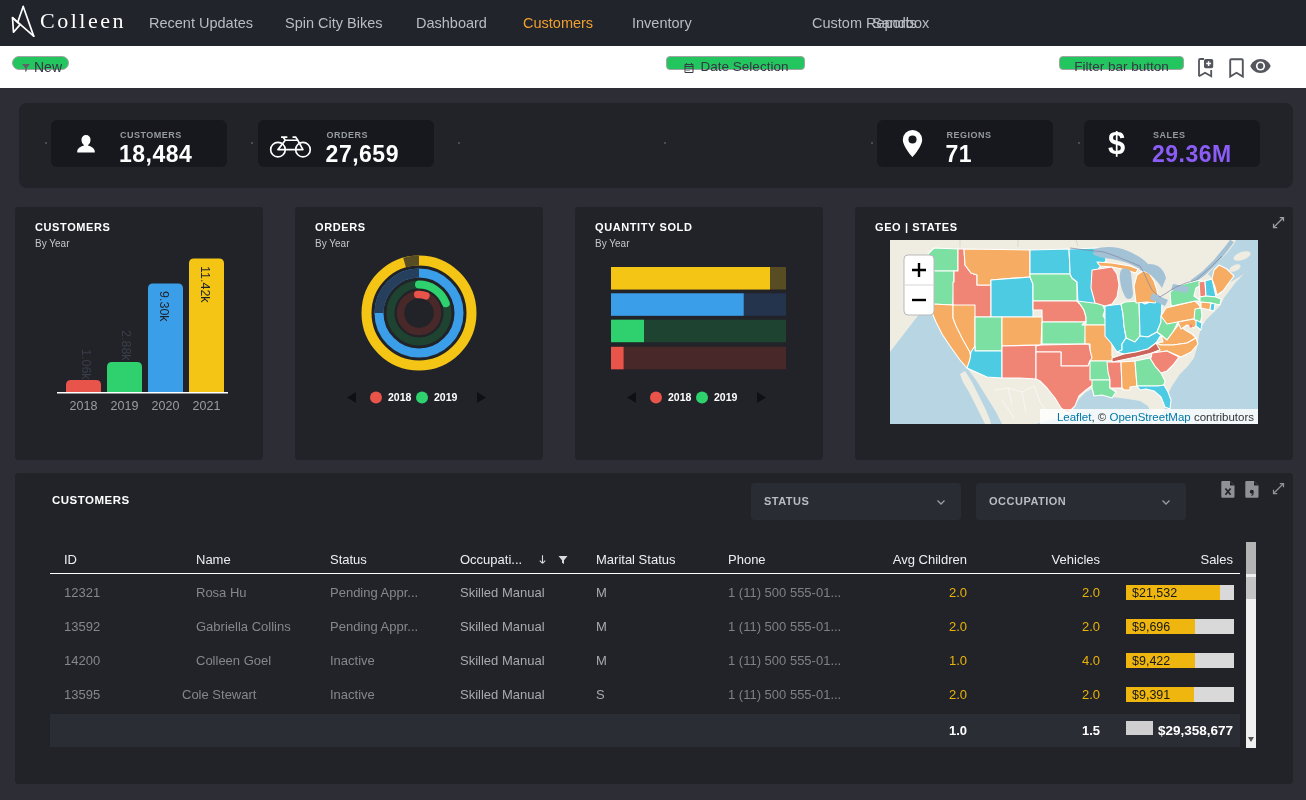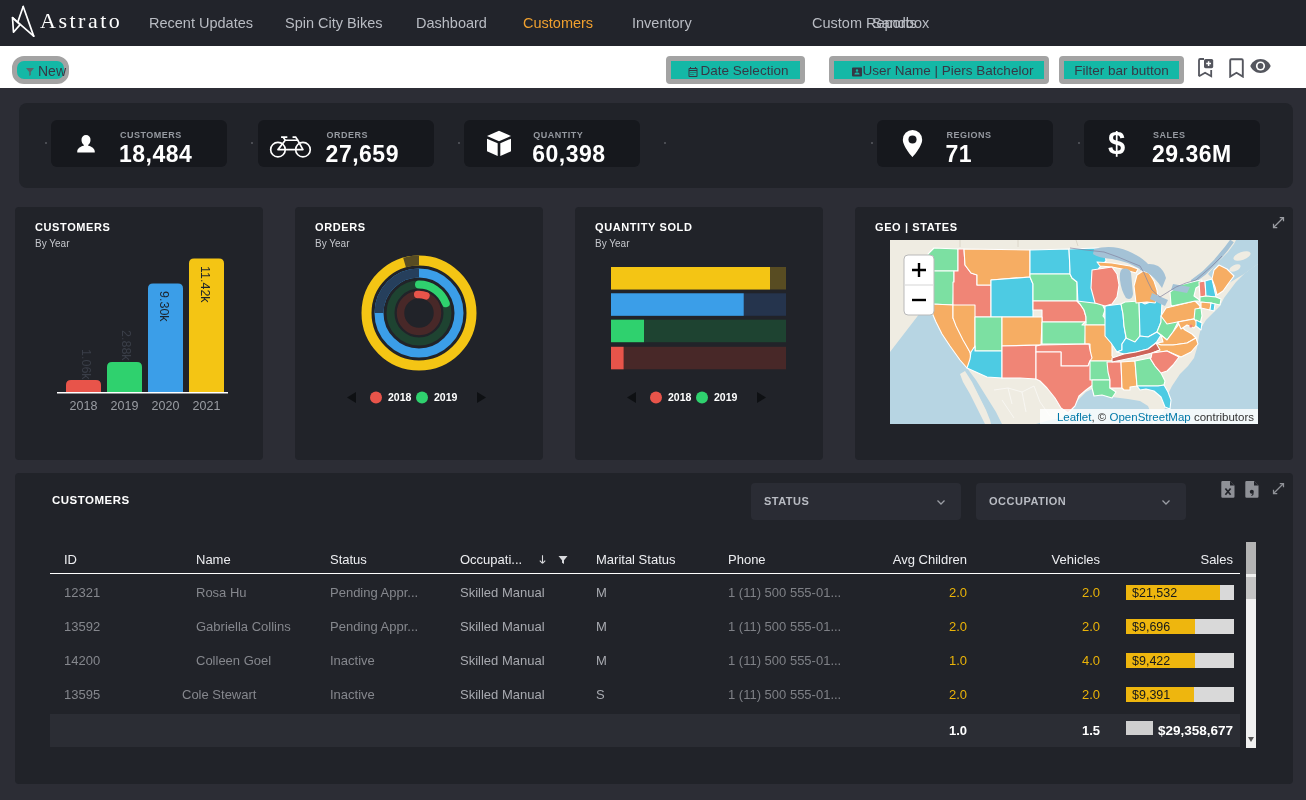--- a/index.html
+++ b/index.html
@@ -5,21 +5,21 @@
 * { margin:0; padding:0; box-sizing:border-box; }
 html,body { width:1306px; height:800px; overflow:hidden; background:#2c2d35; font-family:"Liberation Sans", sans-serif; }
 .abs { position:absolute; }
 #stage { position:relative; width:1306px; height:800px; }
 
 #nav { position:absolute; left:0; top:0; width:1306px; height:46px; background:#22242b; }
 #logo-text { position:absolute; left:40px; top:8px; font-family:"Liberation Serif", serif; font-size:22px; letter-spacing:2.5px; color:#fff; }
 .navitem { position:absolute; top:0; height:46px; line-height:46px; font-size:14.5px; color:#b9bcc3; }
 
 #toolbar { position:absolute; left:0; top:46px; width:1306px; height:42px; background:#ffffff; }
-.tbtn { position:absolute; top:9.5px; height:28px; border:5px solid #a3a3a3; border-radius:4px; background:#14b8a6; color:#363845; font-size:13.5px; line-height:20px; text-align:center; }
+.tbtn { position:absolute; top:9.5px; height:14px; border:1px solid #a3a3a3; border-radius:4px; background:#22c55e; color:#363845; font-size:13.5px; line-height:20px; text-align:center; }
 
 #kpipanel { position:absolute; left:19px; top:103px; width:1274px; height:85px; background:#212329; border-radius:8px; }
 .kpicard { position:absolute; top:17px; width:176px; height:47px; background:#16181d; border-radius:6px; }
 .kpilabel { position:absolute; left:69px; top:10px; font-size:9px; font-weight:bold; color:#969aa1; letter-spacing:0.5px; }
 .kpinum { position:absolute; left:68px; top:21px; font-size:23px; font-weight:bold; color:#fff; letter-spacing:0.5px; }
 
 .card { position:absolute; background:#212329; border-radius:4px; }
 .ctitle { position:absolute; left:20px; top:14px; font-size:11px; font-weight:bold; color:#fff; letter-spacing:0.6px; }
 .csub { position:absolute; left:20px; top:31px; font-size:10px; color:#c6c8cd; }
 
@@ -36,21 +36,21 @@
 <div id="stage">
   <div id="nav">
     <svg class="abs" style="left:10px;top:4px;" width="28" height="36" viewBox="0 0 28 36">
       <g fill="none" stroke="#fff" stroke-width="1.7" stroke-linejoin="round" stroke-linecap="round">
         <path d="M13.2,2.5 L7.7,18.3"></path>
         <path d="M13.2,2.5 L23.7,32.1"></path>
         <path d="M2.5,13.7 L23.7,32.1"></path>
         <path d="M2.5,13.7 L3.5,28.2 L10.1,20.6 Z"></path>
       </g>
     </svg>
-    <div id="logo-text">Astrato</div>
+    <div id="logo-text">Colleen</div>
     <div class="navitem" style="left:149px;">Recent Updates</div>
     <div class="navitem" style="left:285px;">Spin City Bikes</div>
     <div class="navitem" style="left:416px;">Dashboard</div>
     <div class="navitem" style="left:523px;color:#efa02f;">Customers</div>
     <div class="navitem" style="left:632px;">Inventory</div>
     <div class="navitem" style="left:765px;margin-left:47px;">Custom Reports</div>
     <div class="navitem" style="left:872px;">Sandbox</div>
   </div>
   <div id="toolbar">
     <div class="tbtn" style="left:12px;width:57px;border-radius:12px;">
@@ -62,26 +62,20 @@
     <div class="tbtn" style="left:666px;width:139px;">
       <svg style="position:absolute;left:16px;top:5px;" width="12" height="12" viewBox="0 0 24 24">
           <path fill="#363845" d="M19 4h-1V2h-2v2H8V2H6v2H5a2 2 0 0 0-2 2v14a2 2 0 0 0 2 2h14a2 2 0 0 0 2-2V6a2 2 0 0 0-2-2zm0 16H5V10h14v10zM5 8V6h14v2H5z"></path>
           <circle cx="8" cy="13" r="1.2" fill="#363845"></circle>
           <circle cx="12" cy="13" r="1.2" fill="#363845"></circle>
           <circle cx="16" cy="13" r="1.2" fill="#363845"></circle>
           <circle cx="8" cy="17" r="1.2" fill="#363845"></circle>
           <circle cx="12" cy="17" r="1.2" fill="#363845"></circle>
         </svg>
       <span style="margin-left:18px;">Date Selection</span>
-    </div>
-    <div class="tbtn" style="left:829px;width:220px;">
-      <svg style="position:absolute;left:17px;top:5px;" width="12" height="12" viewBox="0 0 24 24">
-          <path fill="#363845" d="M20 3H4a2 2 0 0 0-2 2v14a2 2 0 0 0 2 2h16a2 2 0 0 0 2-2V5a2 2 0 0 0-2-2zM12 6.5a2.5 2.5 0 1 1 0 5 2.5 2.5 0 0 1 0-5zM17 17H7v-1.2c0-1.7 3.3-2.6 5-2.6s5 .9 5 2.6V17z"></path>
-        </svg>
-      <span style="margin-left:18px;">User Name | Piers Batchelor</span>
     </div>
     <div class="tbtn" style="left:1059px;width:125px;">Filter bar button</div>
     <svg class="abs" style="left:1197px;top:12px;" width="17" height="20" viewBox="0 0 17 20">
       <path fill="none" stroke="#54565e" stroke-width="1.8" d="M2 18.2 V2.2 A1.2 1.2 0 0 1 3.2 1 H7"></path>
       <path fill="none" stroke="#54565e" stroke-width="1.8" d="M14.2 12 v6.2 l-6.1-3.4 -6.1 3.4"></path>
       <rect x="7" y="1" width="9.2" height="9.2" rx="1.6" fill="#54565e"></rect>
       <path d="M11.6 3.2 v4.8 M9.2 5.6 h4.8" stroke="#fff" stroke-width="1.5"></path>
     </svg>
     <svg class="abs" style="left:1229px;top:12px;" width="15" height="20" viewBox="0 0 15 20">
         <path fill="none" stroke="#54565e" stroke-width="1.9" d="M1.2 18.6 V2.4 A1.2 1.2 0 0 1 2.4 1.2 H12.6 A1.2 1.2 0 0 1 13.8 2.4 V18.6 L7.5 14.8 Z"></path>
@@ -111,41 +105,32 @@
           <g fill="none" stroke="#fff" stroke-width="1.6">
             <circle cx="9" cy="15" r="7"></circle>
             <circle cx="33" cy="15" r="7"></circle>
             <path d="M9 15 L16 6 L28 6 L33 15 L21 15 Z" stroke-linejoin="round"></path>
             <path d="M16 6 L14 3 M12 3 h6 M28 6 l-2 -3 h-3"></path>
           </g>
         </svg>
       <div class="kpilabel">ORDERS</div>
         <div class="kpinum">27,659</div>
     </div>
-    <div class="kpicard" style="left:445.2px;">
-      <svg class="abs" style="left:19px;top:8px;" width="32" height="32" viewBox="0 0 24 24">
-          <path fill="#fff" d="M12 2 L21 6 L12 10 L3 6 Z"></path>
-          <path fill="#fff" d="M3 8 L11 11.5 V21 L3 17.5 Z"></path>
-          <path fill="#fff" d="M21 8 L13 11.5 V21 L21 17.5 Z"></path>
-        </svg>
-      <div class="kpilabel">QUANTITY</div>
-        <div class="kpinum">60,398</div>
-    </div>
     <div class="kpicard" style="left:858.4px;">
       <svg class="abs" style="left:22px;top:8px;" width="27" height="31" viewBox="0 0 24 26">
           <path fill="#fff" d="M12 1a8.6 8.6 0 0 1 8.6 8.6C20.6 15.6 12 25 12 25S3.4 15.6 3.4 9.6A8.6 8.6 0 0 1 12 1z"></path>
           <circle cx="12" cy="9.4" r="3.6" fill="#16181d"></circle>
         </svg>
       <div class="kpilabel">REGIONS</div>
         <div class="kpinum">71</div>
     </div>
     <div class="kpicard" style="left:1065px;">
       <div class="abs" style="left:24px;top:6px;font-size:31px;font-weight:bold;color:#fff;">$</div>
       <div class="kpilabel">SALES</div>
-        <div class="kpinum" style="color:#ffffff;">29.36M</div>
+        <div class="kpinum" style="color:#8b5cf6;">29.36M</div>
     </div>
   </div>
   <div class="card" id="chart1" style="left:15px;top:207px;width:248px;height:253px;">
     <div class="ctitle">CUSTOMERS</div>
     <div class="csub">By Year</div>
     <svg class="abs" style="left:0;top:0;" width="248" height="253" viewBox="0 0 248 253">
       <path fill="#e8544a" d="M51 185 v-7 q0-5 5-5 h25 q5 0 5 5 v7 z"></path>
       <path fill="#2fd16e" d="M92 185 v-25 q0-5 5-5 h25 q5 0 5 5 v25 z"></path>
       <path fill="#3b9ee8" d="M133 185 v-103.5 q0-5 5-5 h25 q5 0 5 5 v103.5 z"></path>
       <path fill="#f4c514" d="M174 185 v-128.5 q0-5 5-5 h25 q5 0 5 5 v128.5 z"></path>

